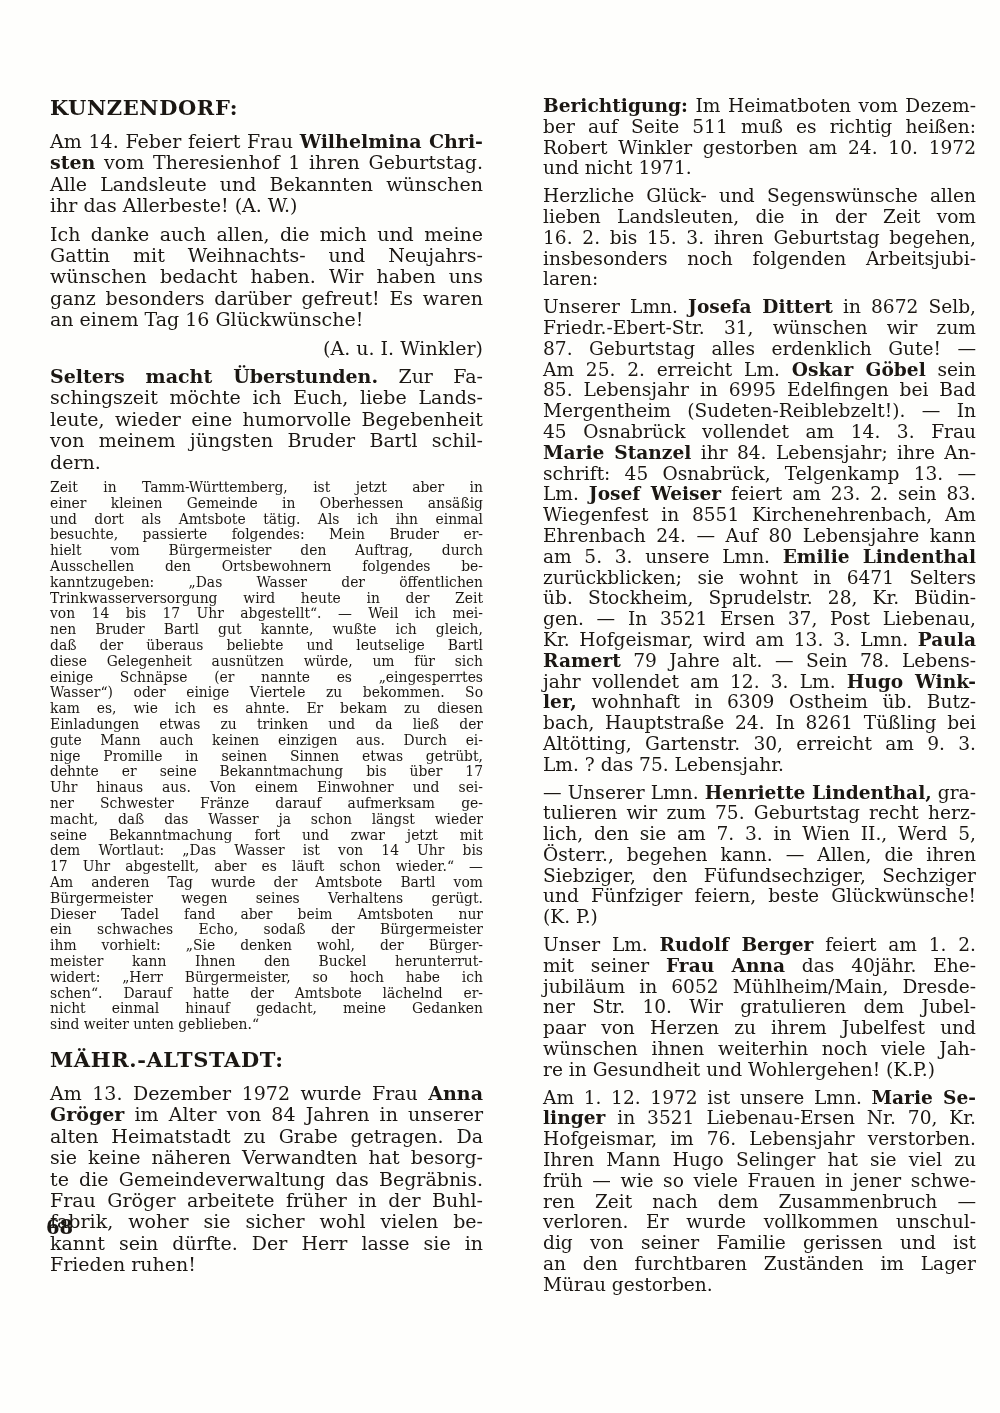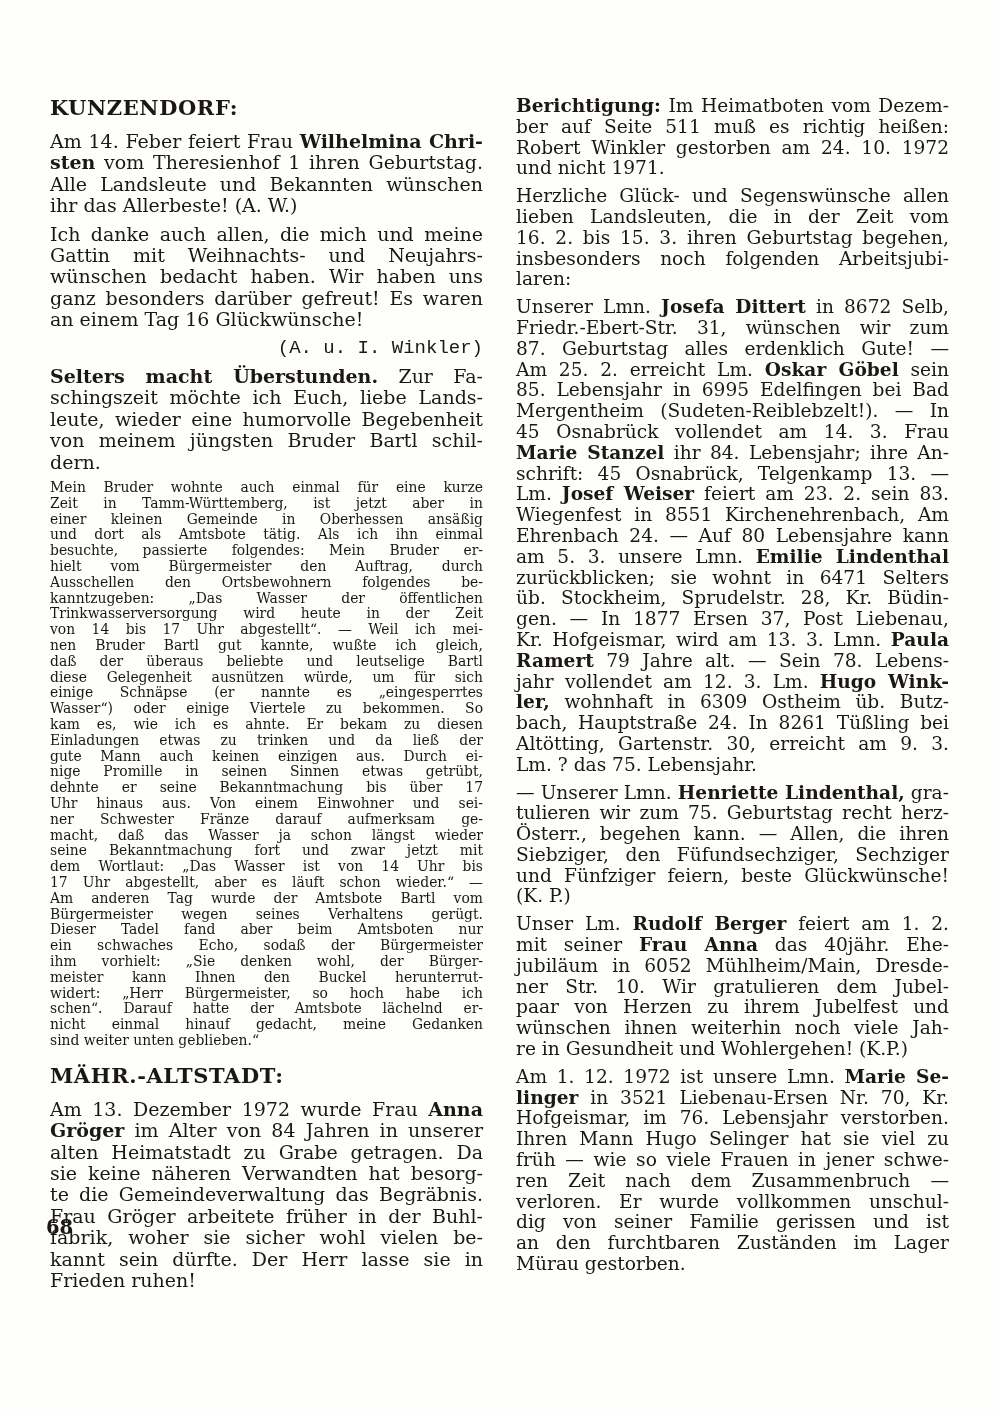--- a/index.html
+++ b/index.html
@@ -9,33 +9,33 @@
     font-family:"DejaVu Serif","Liberation Serif",serif;
     color:#1b1713;
     -webkit-font-smoothing:antialiased;
   }
   .page{
     position:relative;width:1000px;height:1413px;
     background:#fefefc;overflow:hidden;
   }
   .col{position:absolute;top:96px;}
   .col-left{left:50px;width:433px;}
-  .col-right{left:516px;width:433px;}
+  .col-right{left:543px;width:433px;}
   .block{margin:0 0 7px 0;}
   .block.heading{
     font-weight:bold;font-size:21px;line-height:24px;
     letter-spacing:0.6px;margin:0 0 11px 0;
   }
   .block.heading:not(:first-child){margin-top:15px;}
   .block.body{font-size:19px;line-height:21.4px;}
   .col-right .block.body{font-size:18.6px;line-height:20.8px;}
   .block.small{font-size:13.9px;line-height:15.8px;margin-bottom:5px;}
   .jline{text-align:justify;text-align-last:justify;}
   .jline.last{text-align-last:left;}
-  .block.align-right .jline{text-align:right;font-family:Liberation Mono, monospace;}
+  .block.align-right .jline{text-align:right;}
   .block.align-right .jline.last{text-align-last:right;}
   b{font-weight:bold;}
   .pagenum{
     position:absolute;left:46px;top:1216px;
     font-size:19.5px;font-weight:bold;
   }
 </style>
 </head>
 <body>
 
@@ -61,21 +61,20 @@
         <div class="jline last">(A. u. I. Winkler)</div>
       </div>
       <div class="block body">
         <div class="jline"><b>Selters macht Überstunden.</b> Zur Fa-</div>
         <div class="jline">schingszeit möchte ich Euch, liebe Lands-</div>
         <div class="jline">leute, wieder eine humorvolle Begebenheit</div>
         <div class="jline">von meinem jüngsten Bruder Bartl schil-</div>
         <div class="jline last">dern.</div>
       </div>
       <div class="block small">
-        <div class="jline">Mein Bruder wohnte auch einmal für eine kurze</div>
         <div class="jline">Zeit in Tamm-Württemberg, ist jetzt aber in</div>
         <div class="jline">einer kleinen Gemeinde in Oberhessen ansäßig</div>
         <div class="jline">und dort als Amtsbote tätig. Als ich ihn einmal</div>
         <div class="jline">besuchte, passierte folgendes: Mein Bruder er-</div>
         <div class="jline">hielt vom Bürgermeister den Auftrag, durch</div>
         <div class="jline">Ausschellen den Ortsbewohnern folgendes be-</div>
         <div class="jline">kanntzugeben: „Das Wasser der öffentlichen</div>
         <div class="jline">Trinkwasserversorgung wird heute in der Zeit</div>
         <div class="jline">von 14 bis 17 Uhr abgestellt“. — Weil ich mei-</div>
         <div class="jline">nen Bruder Bartl gut kannte, wußte ich gleich,</div>
@@ -143,32 +142,33 @@
         <div class="jline">Mergentheim (Sudeten-Reiblebzelt!). — In</div>
         <div class="jline">45 Osnabrück vollendet am 14. 3. Frau</div>
         <div class="jline"><b>Marie Stanzel</b> ihr 84. Lebensjahr; ihre An-</div>
         <div class="jline">schrift: 45 Osnabrück, Telgenkamp 13. —</div>
         <div class="jline">Lm. <b>Josef Weiser</b> feiert am 23. 2. sein 83.</div>
         <div class="jline">Wiegenfest in 8551 Kirchenehrenbach, Am</div>
         <div class="jline">Ehrenbach 24. — Auf 80 Lebensjahre kann</div>
         <div class="jline">am 5. 3. unsere Lmn. <b>Emilie Lindenthal</b></div>
         <div class="jline">zurückblicken; sie wohnt in 6471 Selters</div>
         <div class="jline">üb. Stockheim, Sprudelstr. 28, Kr. Büdin-</div>
-        <div class="jline">gen. — In 1877 Ersen 37, Post Liebenau,</div>
+        <div class="jline">gen. — In 3521 Ersen 37, Post Liebenau,</div>
         <div class="jline">Kr. Hofgeismar, wird am 13. 3. Lmn. <b>Paula</b></div>
         <div class="jline"><b>Ramert</b> 79 Jahre alt. — Sein 78. Lebens-</div>
         <div class="jline">jahr vollendet am 12. 3. Lm. <b>Hugo Wink-</b></div>
         <div class="jline"><b>ler,</b> wohnhaft in 6309 Ostheim üb. Butz-</div>
         <div class="jline">bach, Hauptstraße 24. In 8261 Tüßling bei</div>
         <div class="jline">Altötting, Gartenstr. 30, erreicht am 9. 3.</div>
         <div class="jline last">Lm. ? das 75. Lebensjahr.</div>
       </div>
       <div class="block body">
         <div class="jline">— Unserer Lmn. <b>Henriette Lindenthal,</b> gra-</div>
         <div class="jline">tulieren wir zum 75. Geburtstag recht herz-</div>
+        <div class="jline">lich, den sie am 7. 3. in Wien II., Werd 5,</div>
         <div class="jline">Österr., begehen kann. — Allen, die ihren</div>
         <div class="jline">Siebziger, den Füfundsechziger, Sechziger</div>
         <div class="jline">und Fünfziger feiern, beste Glückwünsche!</div>
         <div class="jline last">(K. P.)</div>
       </div>
       <div class="block body">
         <div class="jline">Unser Lm. <b>Rudolf Berger</b> feiert am 1. 2.</div>
         <div class="jline">mit seiner <b>Frau Anna</b> das 40jähr. Ehe-</div>
         <div class="jline">jubiläum in 6052 Mühlheim/Main, Dresde-</div>
         <div class="jline">ner Str. 10. Wir gratulieren dem Jubel-</div>

